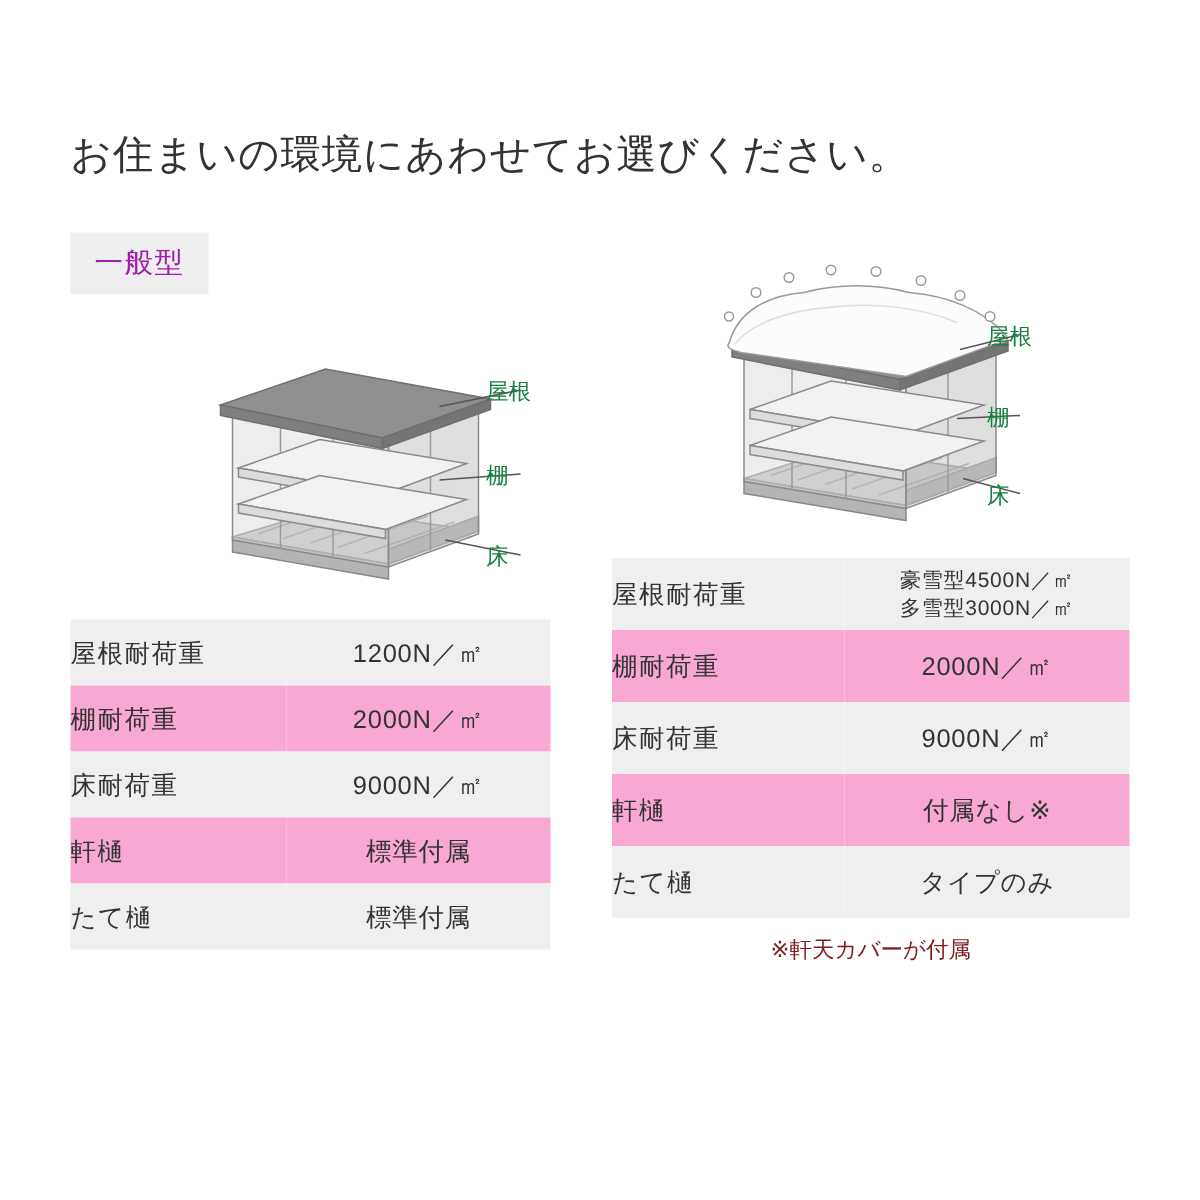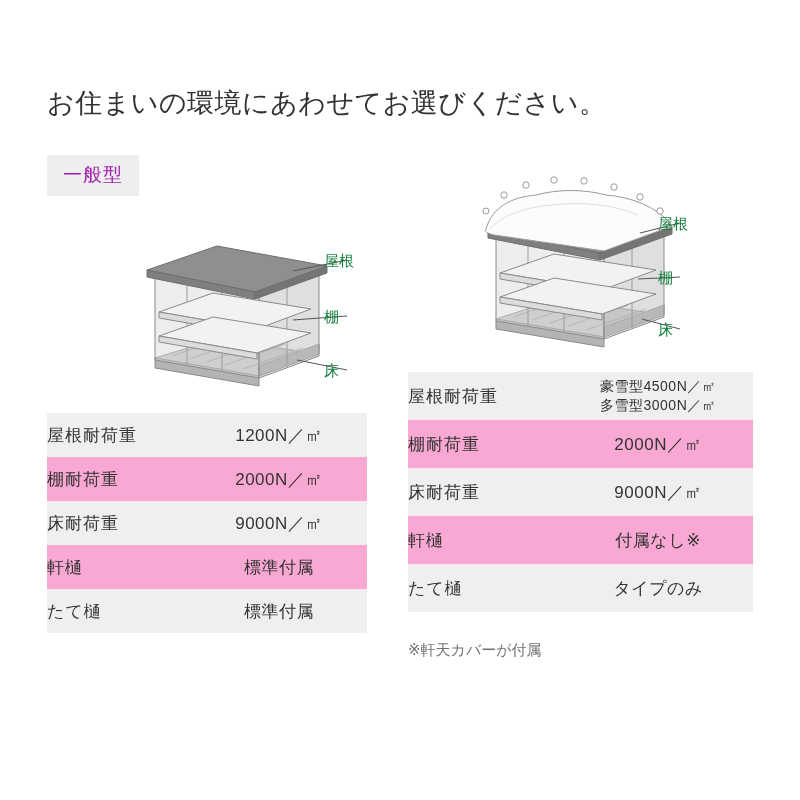--- a/index.html
+++ b/index.html
@@ -43,21 +43,21 @@
     padding:0;height:44px;vertical-align:middle;
   }
   .spec td.k{width:45%;padding-left:0;text-align:left;letter-spacing:1px;}
   .spec td.v{width:55%;text-align:center;letter-spacing:0.5px;}
   .spec tr.alt td{background:#efefef;}
   .spec tr.plain td{background:#f9a8d4;}
   .right-table td{height:48px;}
   .two-line{line-height:1.35;font-size:14px;}
 
   .notes{
-    margin-top:26px;text-align:left;font-size:15px;color:#737373;line-height:1.6;
+    margin-top:10px;text-align:center;font-size:15px;color:#7f1d1d;line-height:1.6;
   }
 </style>
 </head>
 <body>
 
 <div class="page">
 
   <div class="headline">お住まいの環境にあわせてお選びください。</div>
 
   <div class="col col-left">

